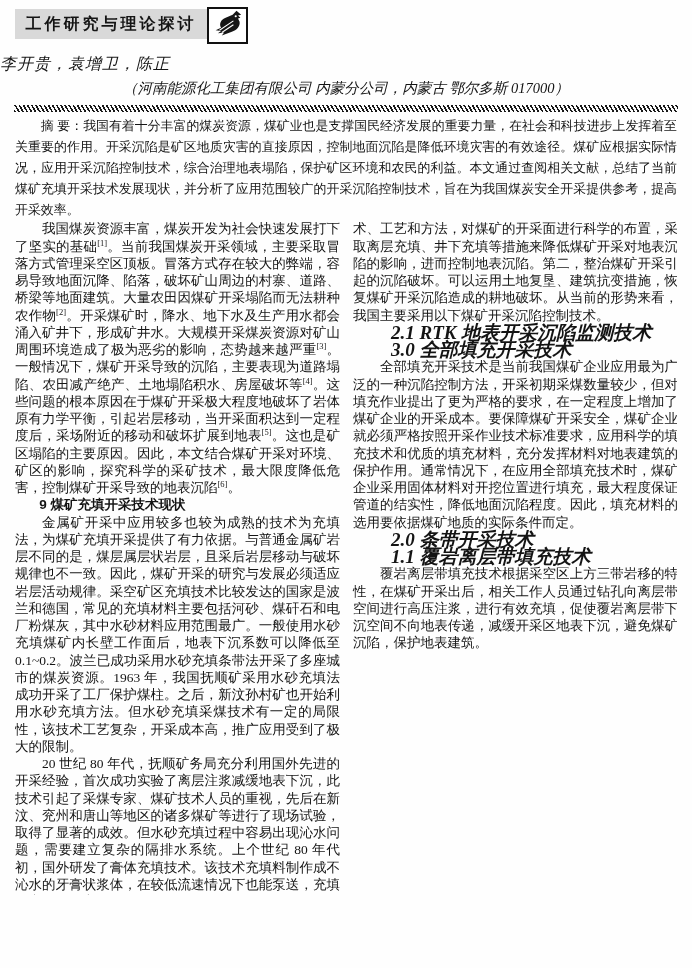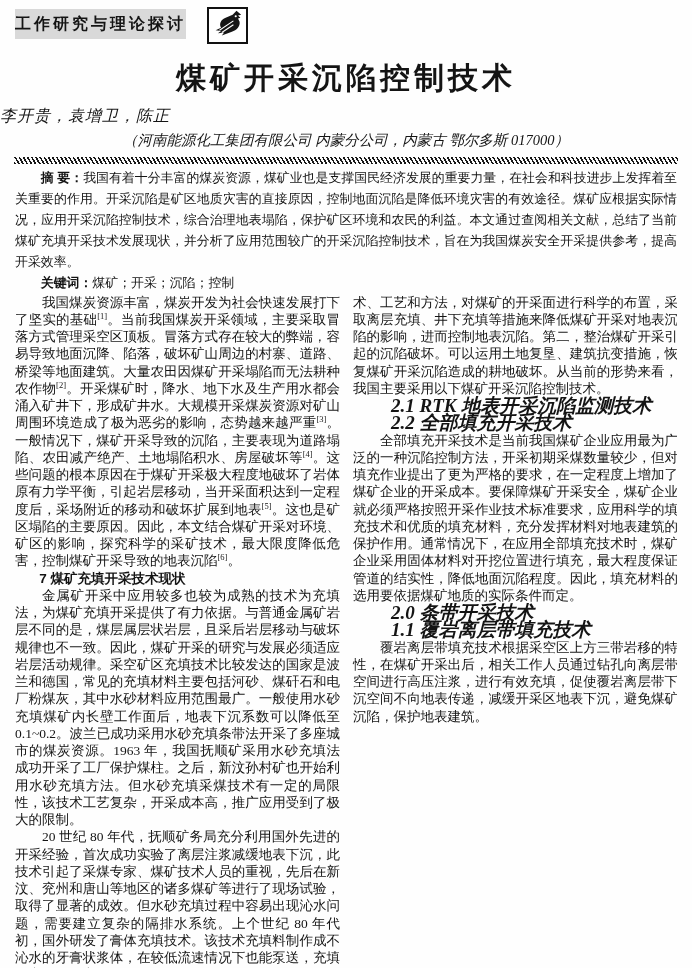--- a/index.html
+++ b/index.html
@@ -8,21 +8,21 @@
     width:692px;height:968px;
     margin:0 auto;
     background:#fefefe;
     overflow:hidden;
     color:#141414;
     font-family:"Liberation Serif","DejaVu Serif",serif;
   }
   
   .badge-row{position:relative;height:46px;}
   .badge{
-    position:absolute;left:15px;top:9px;width:171px;height:30px;
+    position:absolute;left:15px;top:9px;width:192px;height:30px;
     display:flex;align-items:center;justify-content:center;
     font-family:"Liberation Sans","DejaVu Sans",sans-serif;
     font-weight:bold;font-size:16px;letter-spacing:3px;
   }
   .logo-box{
     position:absolute;left:207px;top:7px;width:41px;height:37px;
     background:#fff;border:2px solid #111;box-sizing:border-box;
     display:flex;align-items:center;justify-content:center;
   }
   
@@ -43,21 +43,21 @@
     background:repeating-linear-gradient(60deg,#181818 0 1.6px,#fdfdfd 1.6px 3.6px);
   }
   
   .abstract-block{
     margin:3px 15px 0;
     font-family:"Liberation Sans","DejaVu Sans",sans-serif;
     font-size:12.9px;line-height:21.1px;
     text-align:justify;
   }
   .abstract-block p{margin:0;text-indent:2em;}
-  .lbl{font-weight:bold;}
+  .lbl{font-weight:normal;}
   .meta-line{font-weight:bold;}
   .meta-line .pair{margin-right:14px;}
   
   .body{
     margin:0 15px;height:675px;
     display:flex;gap:13px;overflow:hidden;
   }
   .col{
     width:325px;flex:0 0 325px;
     font-size:13.5px;line-height:17.25px;
@@ -89,42 +89,40 @@
       <span>
         <svg width="34" height="30" viewBox="0 0 44 38" aria-hidden="true">
           <path d="M33 2 l6 5 -4 1 3 3 -3 1 2 4 c1 6 -4 11 -10 13 l-13 5 3 -4 -8 1 4 -3 -7 -1 7 -3 c-3 -5 0 -11 6 -13 l9 -4 z" fill="#151515"></path>
           <path d="M11 27 L29 15 M14 30 L29 20" stroke="#ffffff" stroke-width="1.4" fill="none"></path>
           <circle cx="32" cy="9" r="1.4" fill="#ffffff"></circle>
         </svg>
       </span>
     </div>
   </div>
 
-  <h1 class="title">煤矿开采沉陷控制技术</h1>
   <div class="authors">李开贵，袁增卫，陈正</div>
   <div class="affiliation">（河南能源化工集团有限公司 内蒙分公司，内蒙古 鄂尔多斯 017000）</div>
 
   <div class="hatch-divider"></div>
 
   <div class="abstract-block">
     <p><span class="lbl">摘  要：</span><span>我国有着十分丰富的煤炭资源，煤矿业也是支撑国民经济发展的重要力量，在社会和科技进步上发挥着至关重要的作用。开采沉陷是矿区地质灾害的直接原因，控制地面沉陷是降低环境灾害的有效途径。煤矿应根据实际情况，应用开采沉陷控制技术，综合治理地表塌陷，保护矿区环境和农民的利益。本文通过查阅相关文献，总结了当前煤矿充填开采技术发展现状，并分析了应用范围较广的开采沉陷控制技术，旨在为我国煤炭安全开采提供参考，提高开采效率。</span></p>
-    <p><span class="lbl">关键词：</span><span>煤矿；开采；沉陷；控制</span></p>
   </div>
 
   <div class="body">
     <div class="col" id="col-left">
         <p class="body-p">我国煤炭资源丰富，煤炭开发为社会快速发展打下了坚实的基础<sup>[1]</sup>。当前我国煤炭开采领域，主要采取冒落方式管理采空区顶板。冒落方式存在较大的弊端，容易导致地面沉降、陷落，破坏矿山周边的村寨、道路、桥梁等地面建筑。大量农田因煤矿开采塌陷而无法耕种农作物<sup>[2]</sup>。开采煤矿时，降水、地下水及生产用水都会涌入矿井下，形成矿井水。大规模开采煤炭资源对矿山周围环境造成了极为恶劣的影响，态势越来越严重<sup>[3]</sup>。一般情况下，煤矿开采导致的沉陷，主要表现为道路塌陷、农田减产绝产、土地塌陷积水、房屋破坏等<sup>[4]</sup>。这些问题的根本原因在于煤矿开采极大程度地破坏了岩体原有力学平衡，引起岩层移动，当开采面积达到一定程度后，采场附近的移动和破坏扩展到地表<sup>[5]</sup>。这也是矿区塌陷的主要原因。因此，本文结合煤矿开采对环境、矿区的影响，探究科学的采矿技术，最大限度降低危害，控制煤矿开采导致的地表沉陷<sup>[6]</sup>。</p>
-        <h3 class="sec-h1">7 煤矿充填开采技术现状</h3>
+        <h3 class="sec-h1">9 煤矿充填开采技术现状</h3>
         <p class="body-p">金属矿开采中应用较多也较为成熟的技术为充填法，为煤矿充填开采提供了有力依据。与普通金属矿岩层不同的是，煤层属层状岩层，且采后岩层移动与破坏规律也不一致。因此，煤矿开采的研究与发展必须适应岩层活动规律。采空矿区充填技术比较发达的国家是波兰和德国，常见的充填材料主要包括河砂、煤矸石和电厂粉煤灰，其中水砂材料应用范围最广。一般使用水砂充填煤矿内长壁工作面后，地表下沉系数可以降低至 0.1~0.2。波兰已成功采用水砂充填条带法开采了多座城市的煤炭资源。1963 年，我国抚顺矿采用水砂充填法成功开采了工厂保护煤柱。之后，新汶孙村矿也开始利用水砂充填方法。但水砂充填采煤技术有一定的局限性，该技术工艺复杂，开采成本高，推广应用受到了极大的限制。</p>
         <p class="body-p">20 世纪 80 年代，抚顺矿务局充分利用国外先进的开采经验，首次成功实验了离层注浆减缓地表下沉，此技术引起了采煤专家、煤矿技术人员的重视，先后在新汶、兖州和唐山等地区的诸多煤矿等进行了现场试验，取得了显著的成效。但水砂充填过程中容易出现沁水问题，需要建立复杂的隔排水系统。上个世纪 80 年代初，国外研发了膏体充填技术。该技术充填料制作成不沁水的牙膏状浆体，在较低流速情况下也能泵送，充填效率大大提高。</p>
       </div>
     <div class="col" id="col-right">
         <p class="body-p noindent">术、工艺和方法，对煤矿的开采面进行科学的布置，采取离层充填、井下充填等措施来降低煤矿开采对地表沉陷的影响，进而控制地表沉陷。第二，整治煤矿开采引起的沉陷破坏。可以运用土地复垦、建筑抗变措施，恢复煤矿开采沉陷造成的耕地破坏。从当前的形势来看，我国主要采用以下煤矿开采沉陷控制技术。</p>
         <h4 class="sec-h2">2.1 RTK 地表开采沉陷监测技术</h4>
-        <h4 class="sec-h2">2.2 全部填充开采技术</h4>
+        <h4 class="sec-h2">3.0 全部填充开采技术</h4>
         <p class="body-p">全部填充开采技术是当前我国煤矿企业应用最为广泛的一种沉陷控制方法，开采初期采煤数量较少，但对填充作业提出了更为严格的要求，在一定程度上增加了煤矿企业的开采成本。要保障煤矿开采安全，煤矿企业就必须严格按照开采作业技术标准要求，应用科学的填充技术和优质的填充材料，充分发挥材料对地表建筑的保护作用。通常情况下，在应用全部填充技术时，煤矿企业采用固体材料对开挖位置进行填充，最大程度保证管道的结实性，降低地面沉陷程度。因此，填充材料的选用要依据煤矿地质的实际条件而定。</p>
         <h4 class="sec-h2">2.0 条带开采技术</h4>
         <h4 class="sec-h2">1.1 覆岩离层带填充技术</h4>
         <p class="body-p">覆岩离层带填充技术根据采空区上方三带岩移的特性，在煤矿开采出后，相关工作人员通过钻孔向离层带空间进行高压注浆，进行有效充填，促使覆岩离层带下沉空间不向地表传递，减缓开采区地表下沉，避免煤矿沉陷，保护地表建筑。</p>
       </div>
   </div>
 
 </div>
 
 </body></html>

